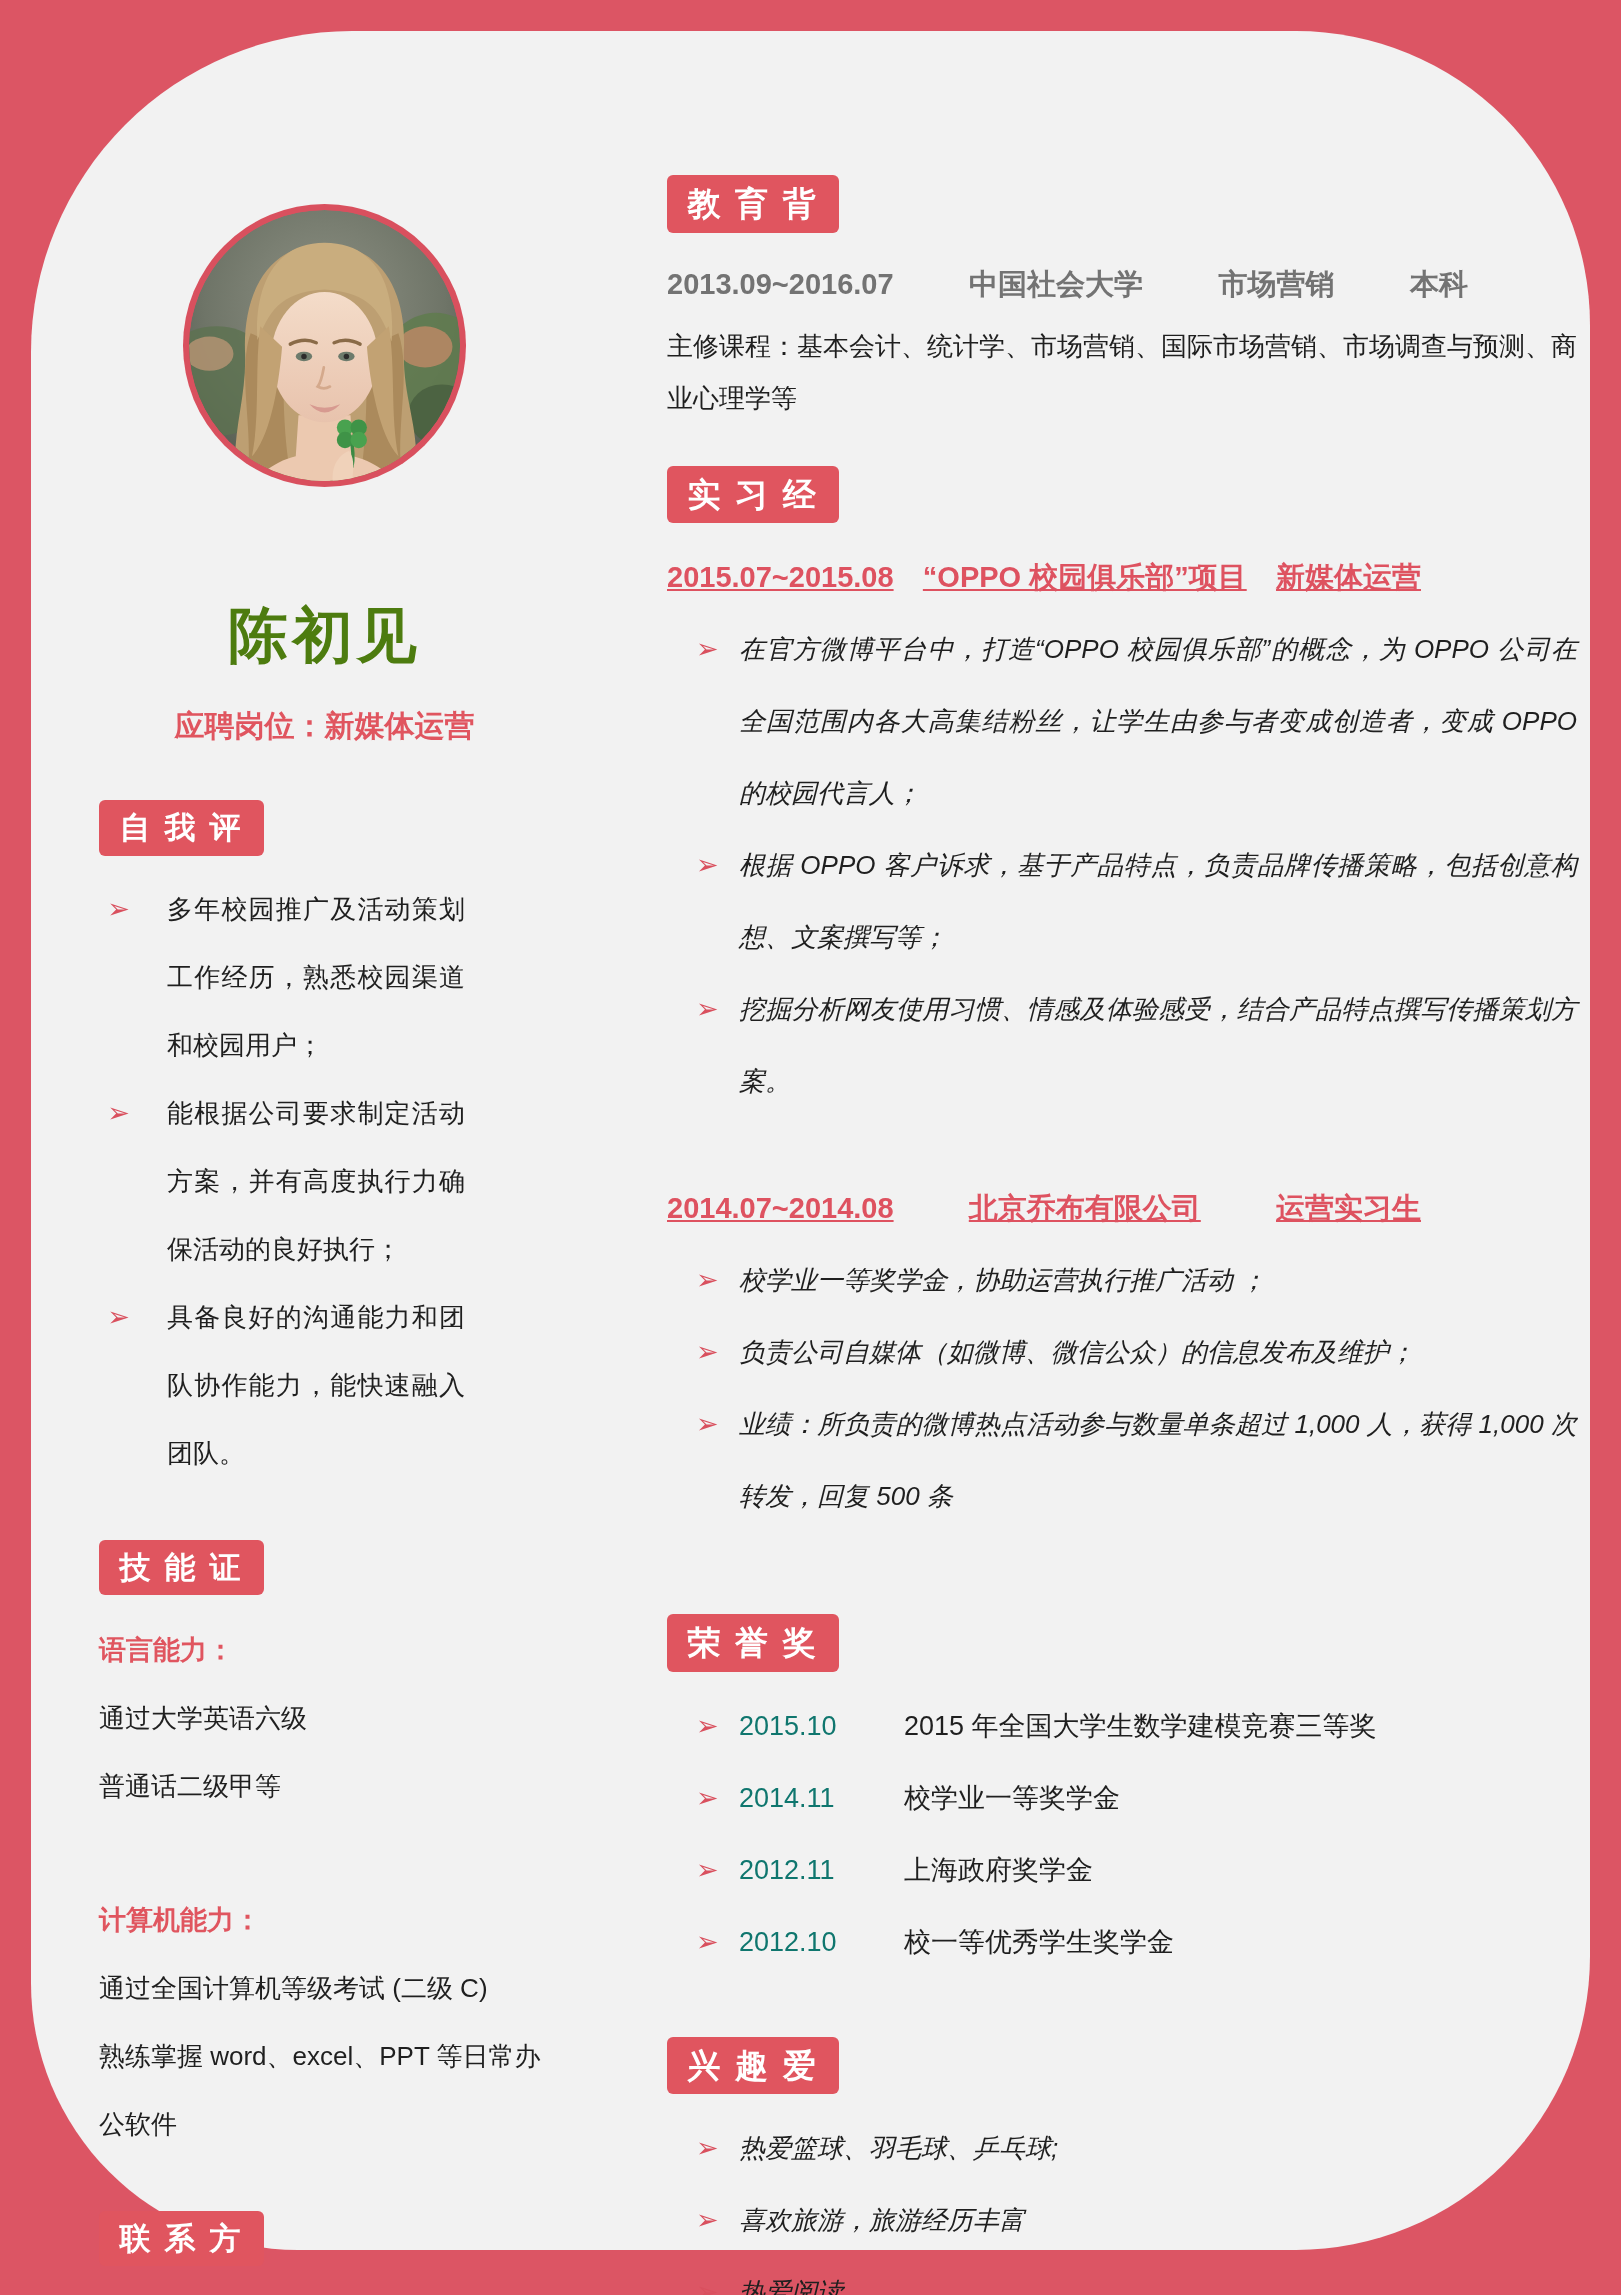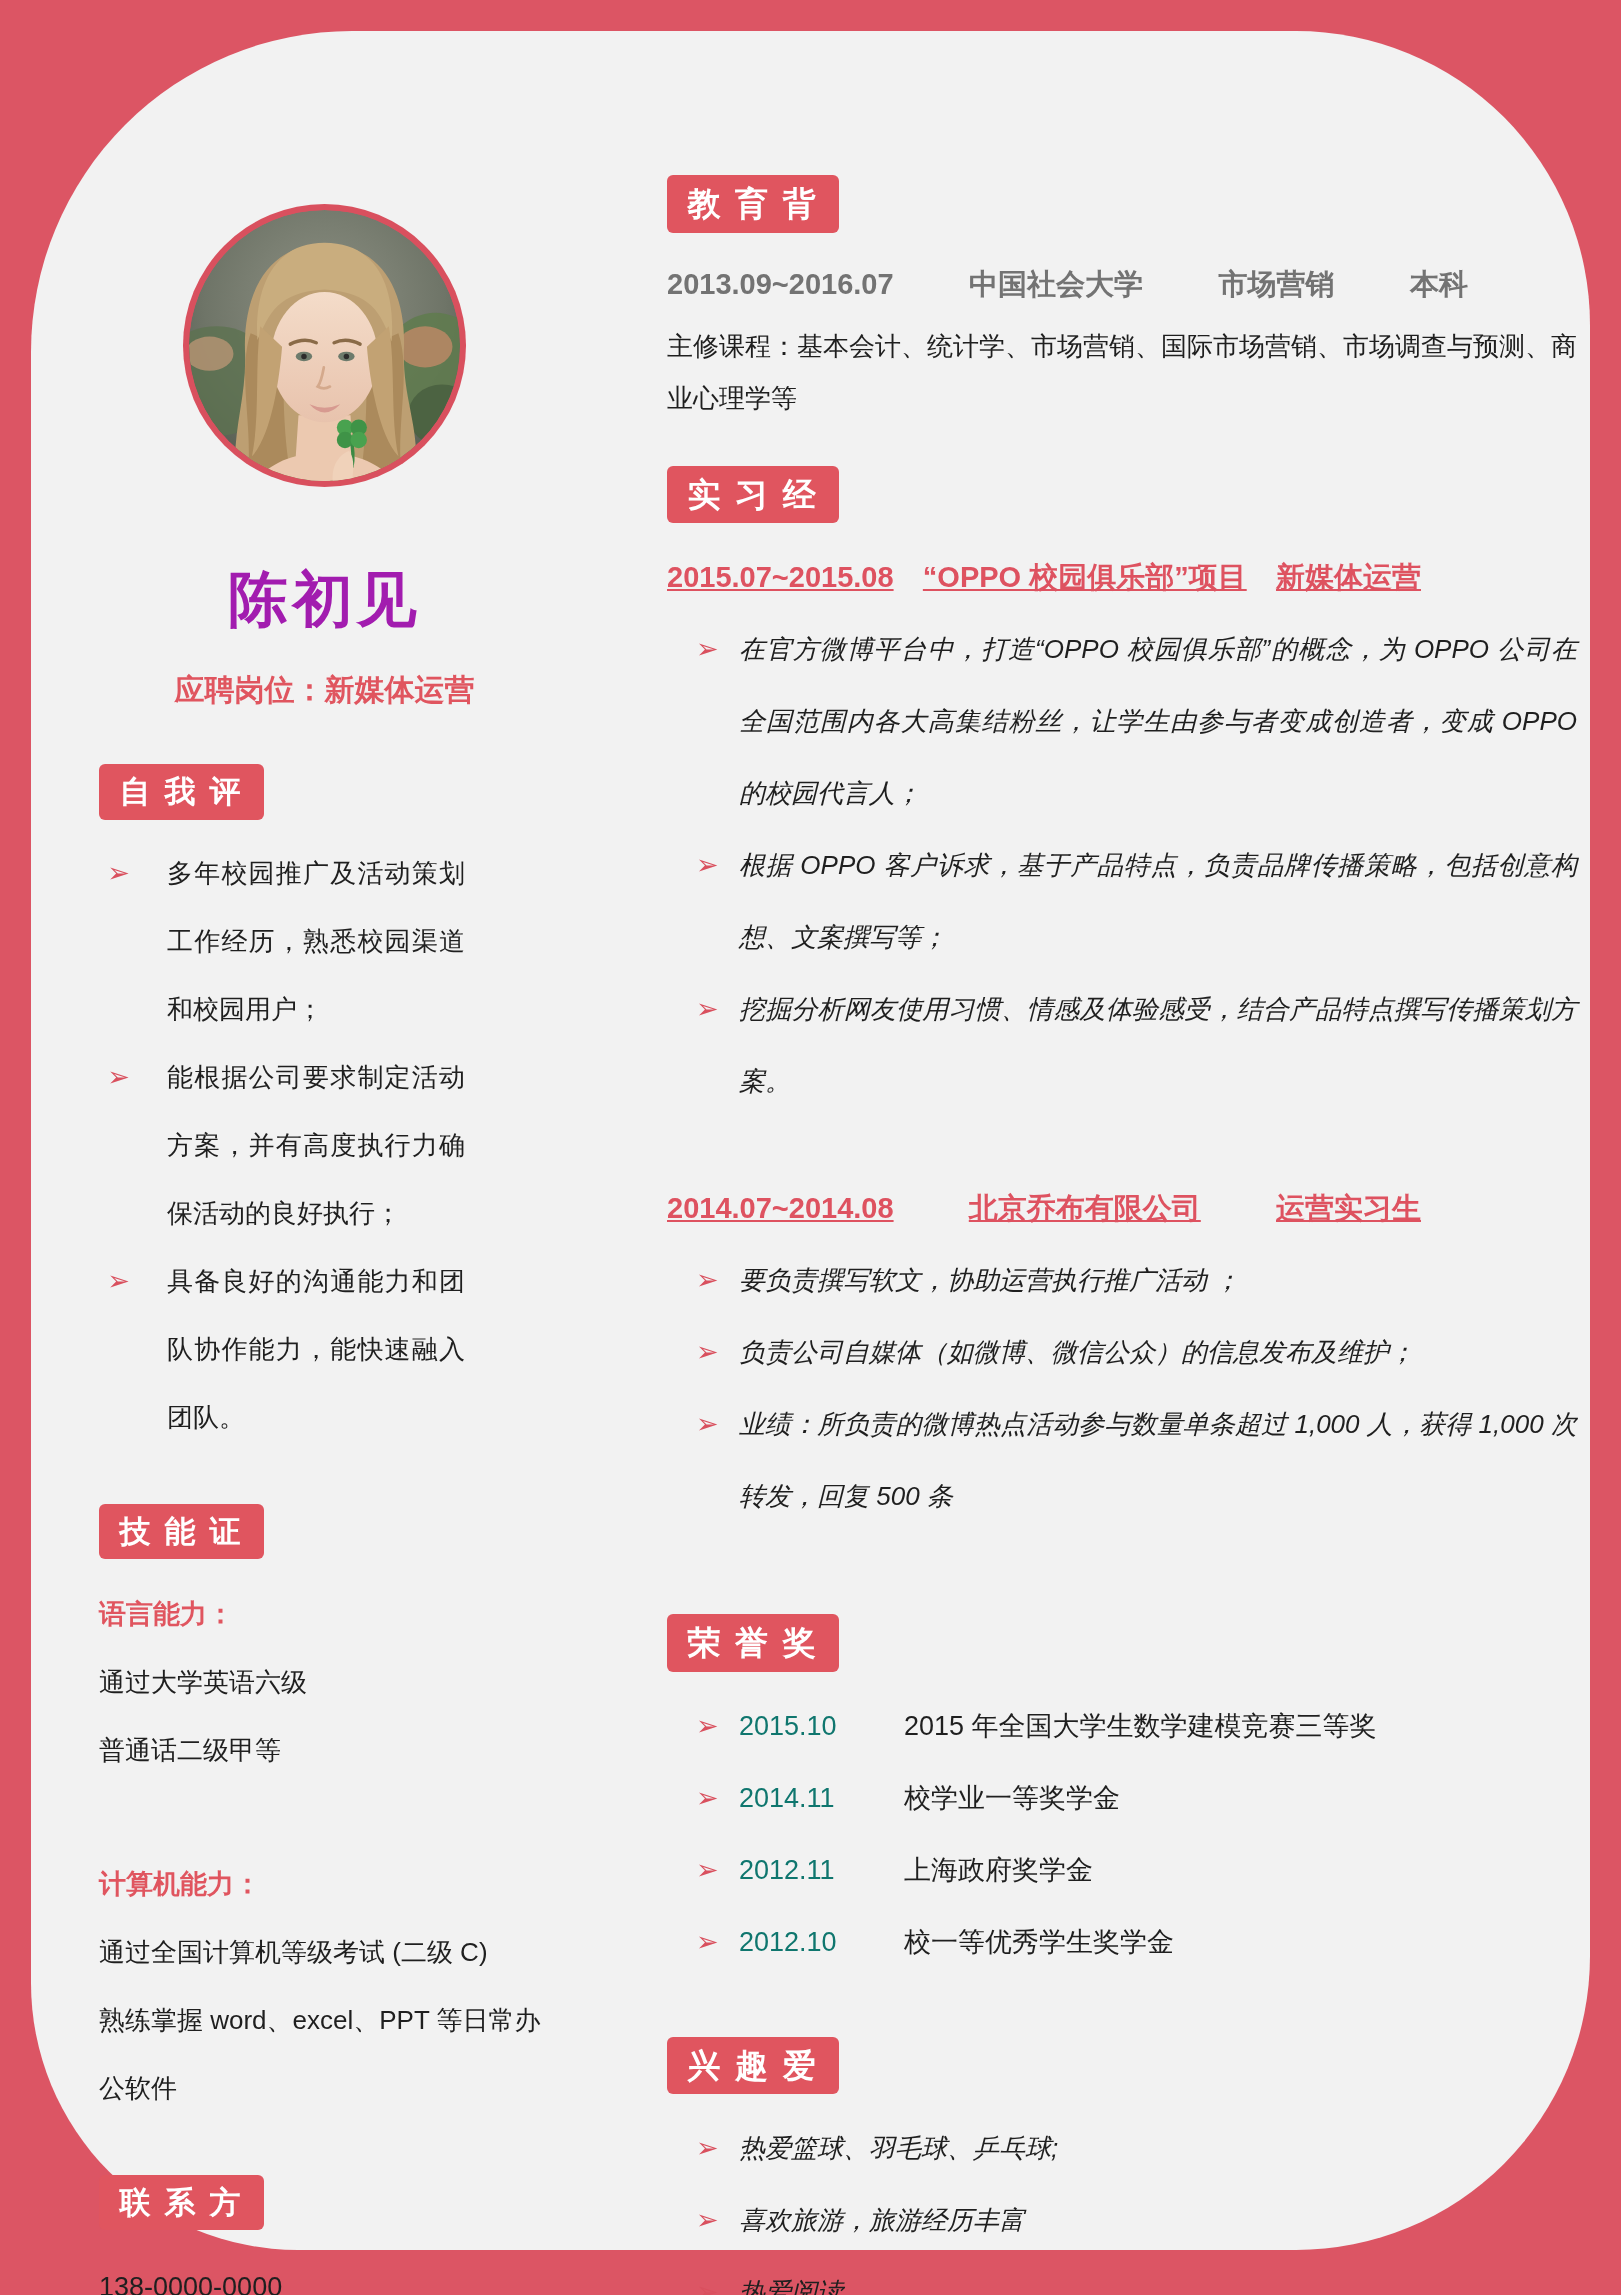--- a/index.html
+++ b/index.html
@@ -13,21 +13,21 @@
   
   .badge { display:inline-block; background:#e0555f; color:#ffffff; font-weight:bold;
            font-size:33px; line-height:1; padding:12.3px 20.5px; border-radius:6px;
            letter-spacing:2.7px; white-space:nowrap; }
 
   
   .left-col  { position:absolute; left:68px; top:137px; width:451px; }
   .photo-ring { width:283px; height:283px; border-radius:50%; background:#d9505e;
                 margin:36px auto 0 auto; padding:6.2px; }
   .photo-ring svg { display:block; border-radius:50%; }
-  .person-name { margin-top:73px; text-align:center; color:#a21caf;
+  .person-name { margin-top:109px; text-align:center; color:#4d7c0f;
                  font-size:60px; font-weight:bold; letter-spacing:4.1px; }
   .person-position { margin-top:29px; text-align:center; color:#e0555f;
                      font-size:30px; font-weight:bold; }
 
   .left-col .badge { margin-top:53px; font-size:31px; }
   .lb-list { margin-top:19px; }
   .lb-row { display:flex; }
   .lb-marker { width:68px; padding-left:8.2px; color:#d9505e; font-size:27px;
                line-height:68px; flex:none; }
   .lb-text { max-width:298px; font-size:26px; line-height:68px; color:#1f1f1f;
@@ -221,21 +221,21 @@
         </div>
 
         <div class="job-head second">
           <span>2014.07~2014.08</span>
           <span>北京乔布有限公司</span>
           <span>运营实习生</span>
         </div>
         <div>
           <div class="rb-row">
             <span class="rb-marker">➢</span>
-            <span class="rb-text">要负责撰写软文，协助运营执行推广活动 ；</span>
+            <span class="rb-text">校学业一等奖学金，协助运营执行推广活动 ；</span>
           </div>
           <div class="rb-row">
             <span class="rb-marker">➢</span>
             <span class="rb-text">负责公司自媒体（如微博、微信公众）的信息发布及维护；</span>
           </div>
           <div class="rb-row">
             <span class="rb-marker">➢</span>
             <span class="rb-text">业绩：所负责的微博热点活动参与数量单条超过 1,000 人，获得 1,000 次转发，回复 500 条</span>
           </div>
         </div>

